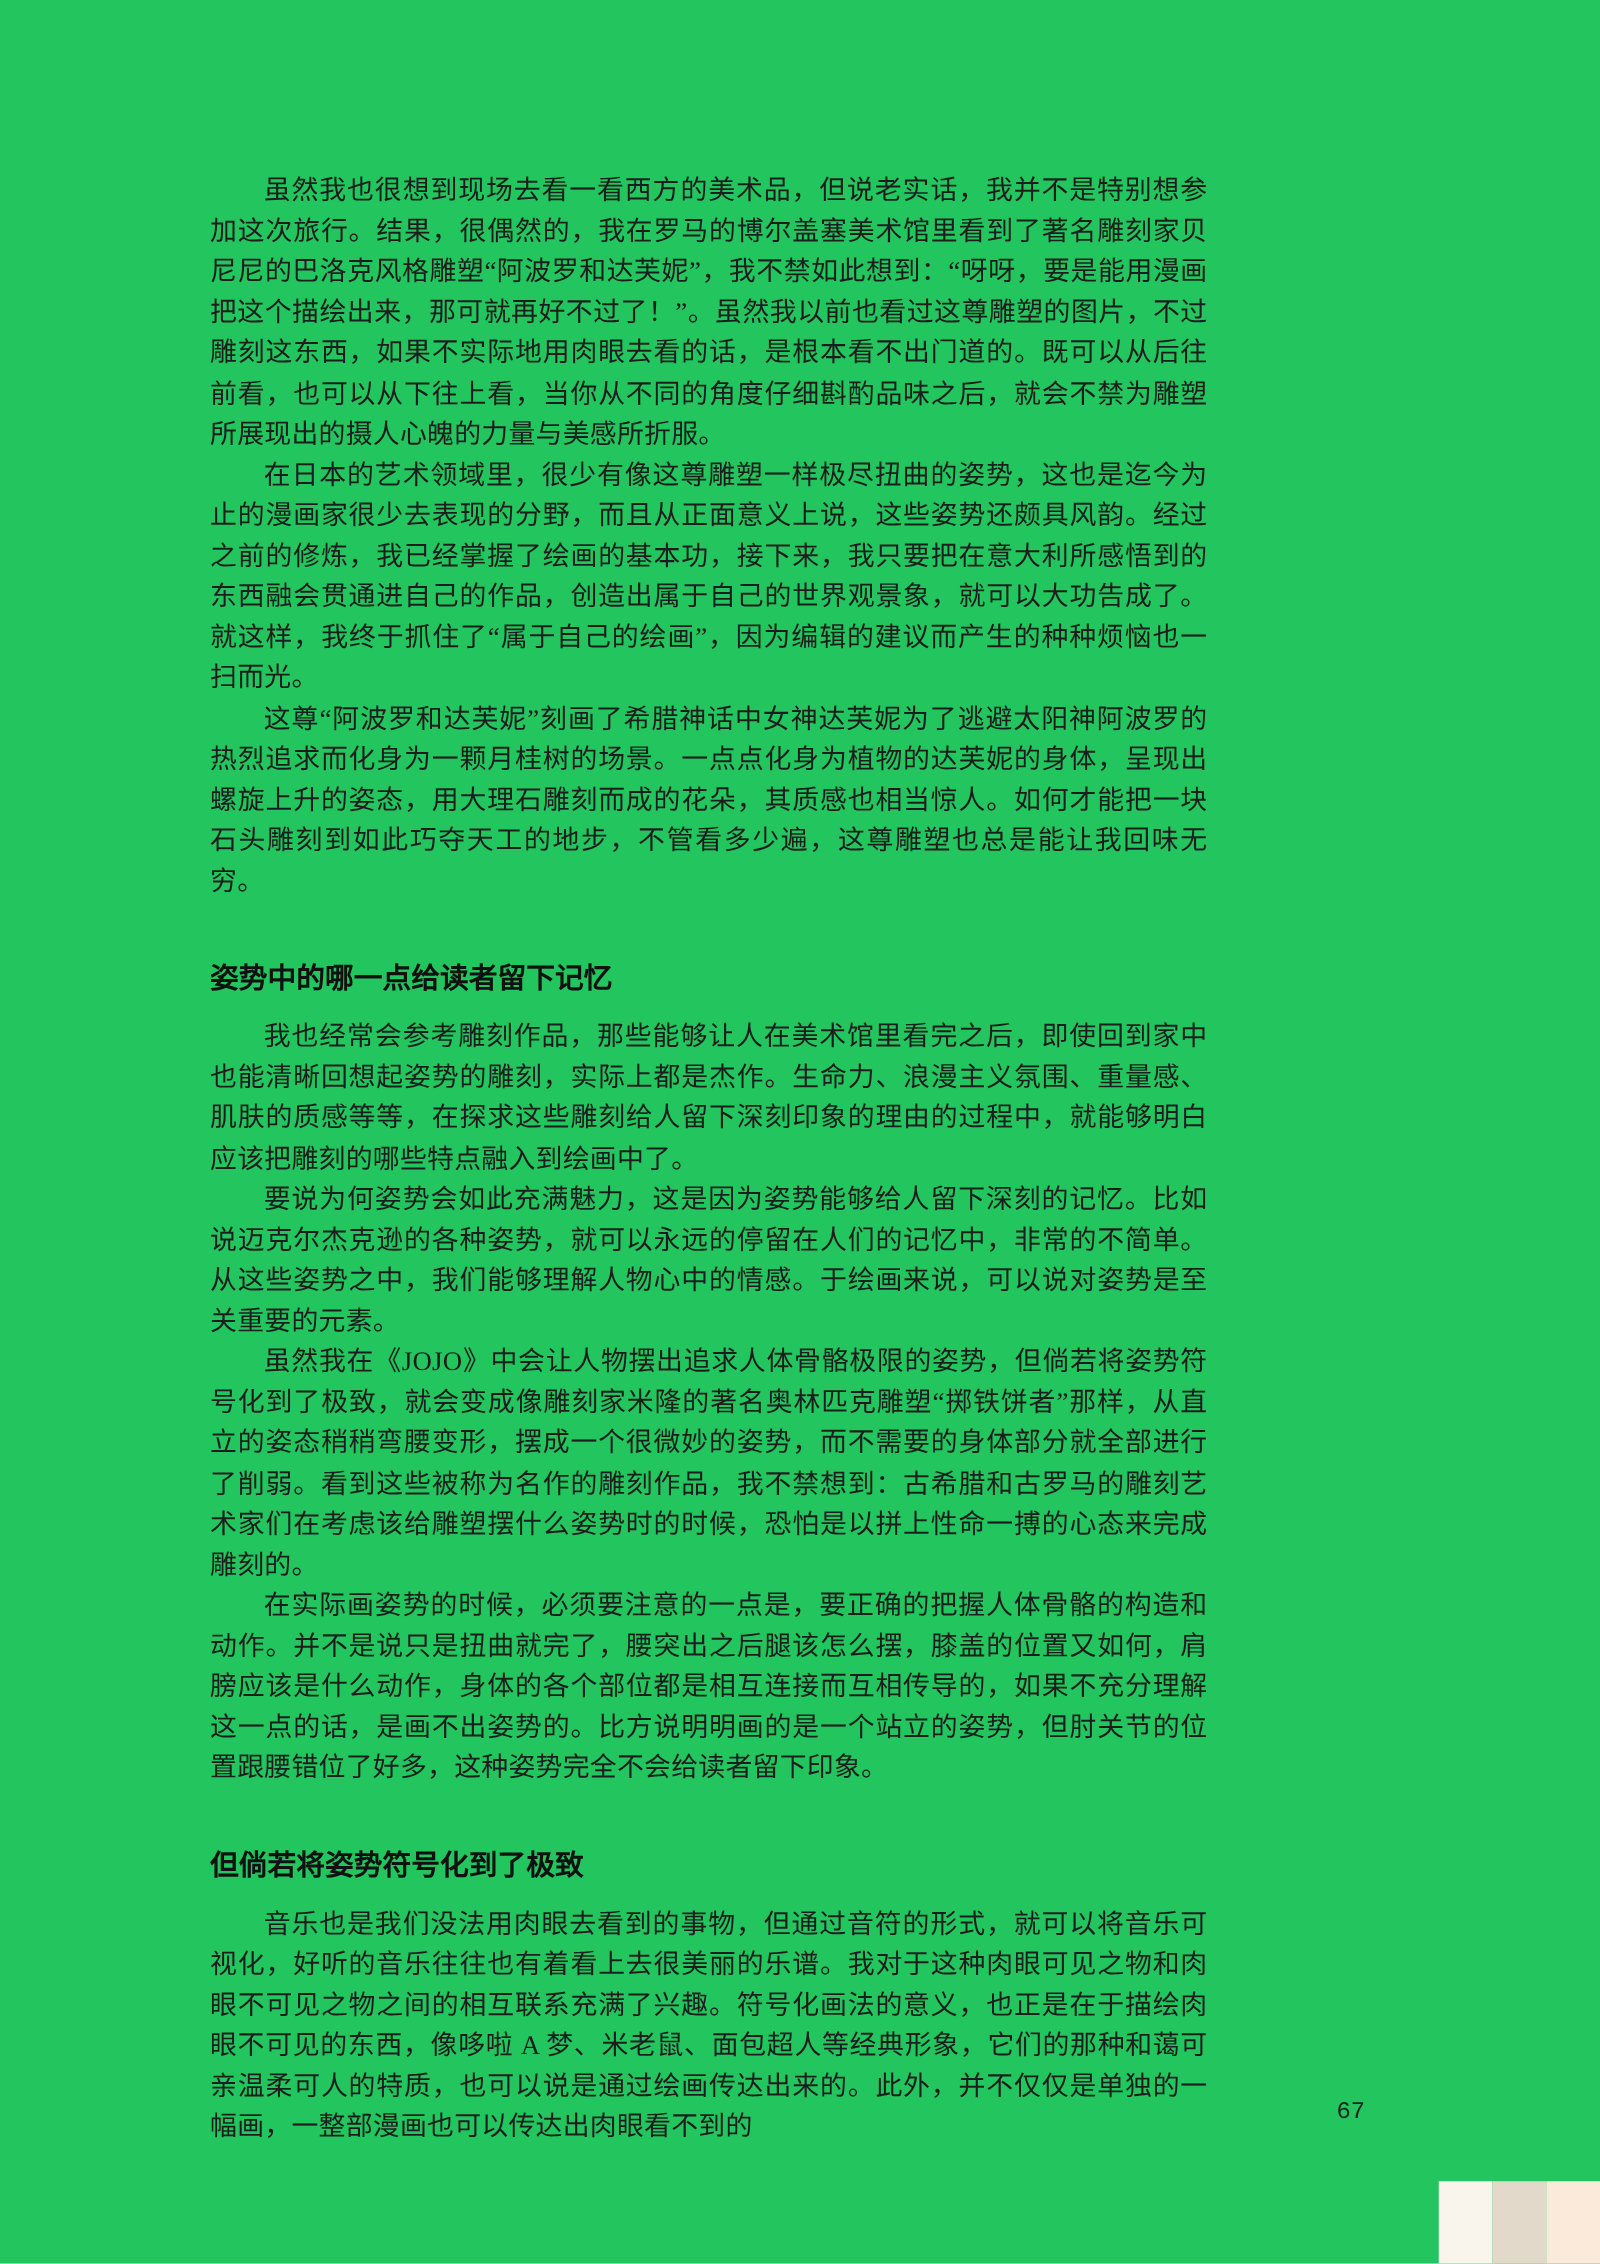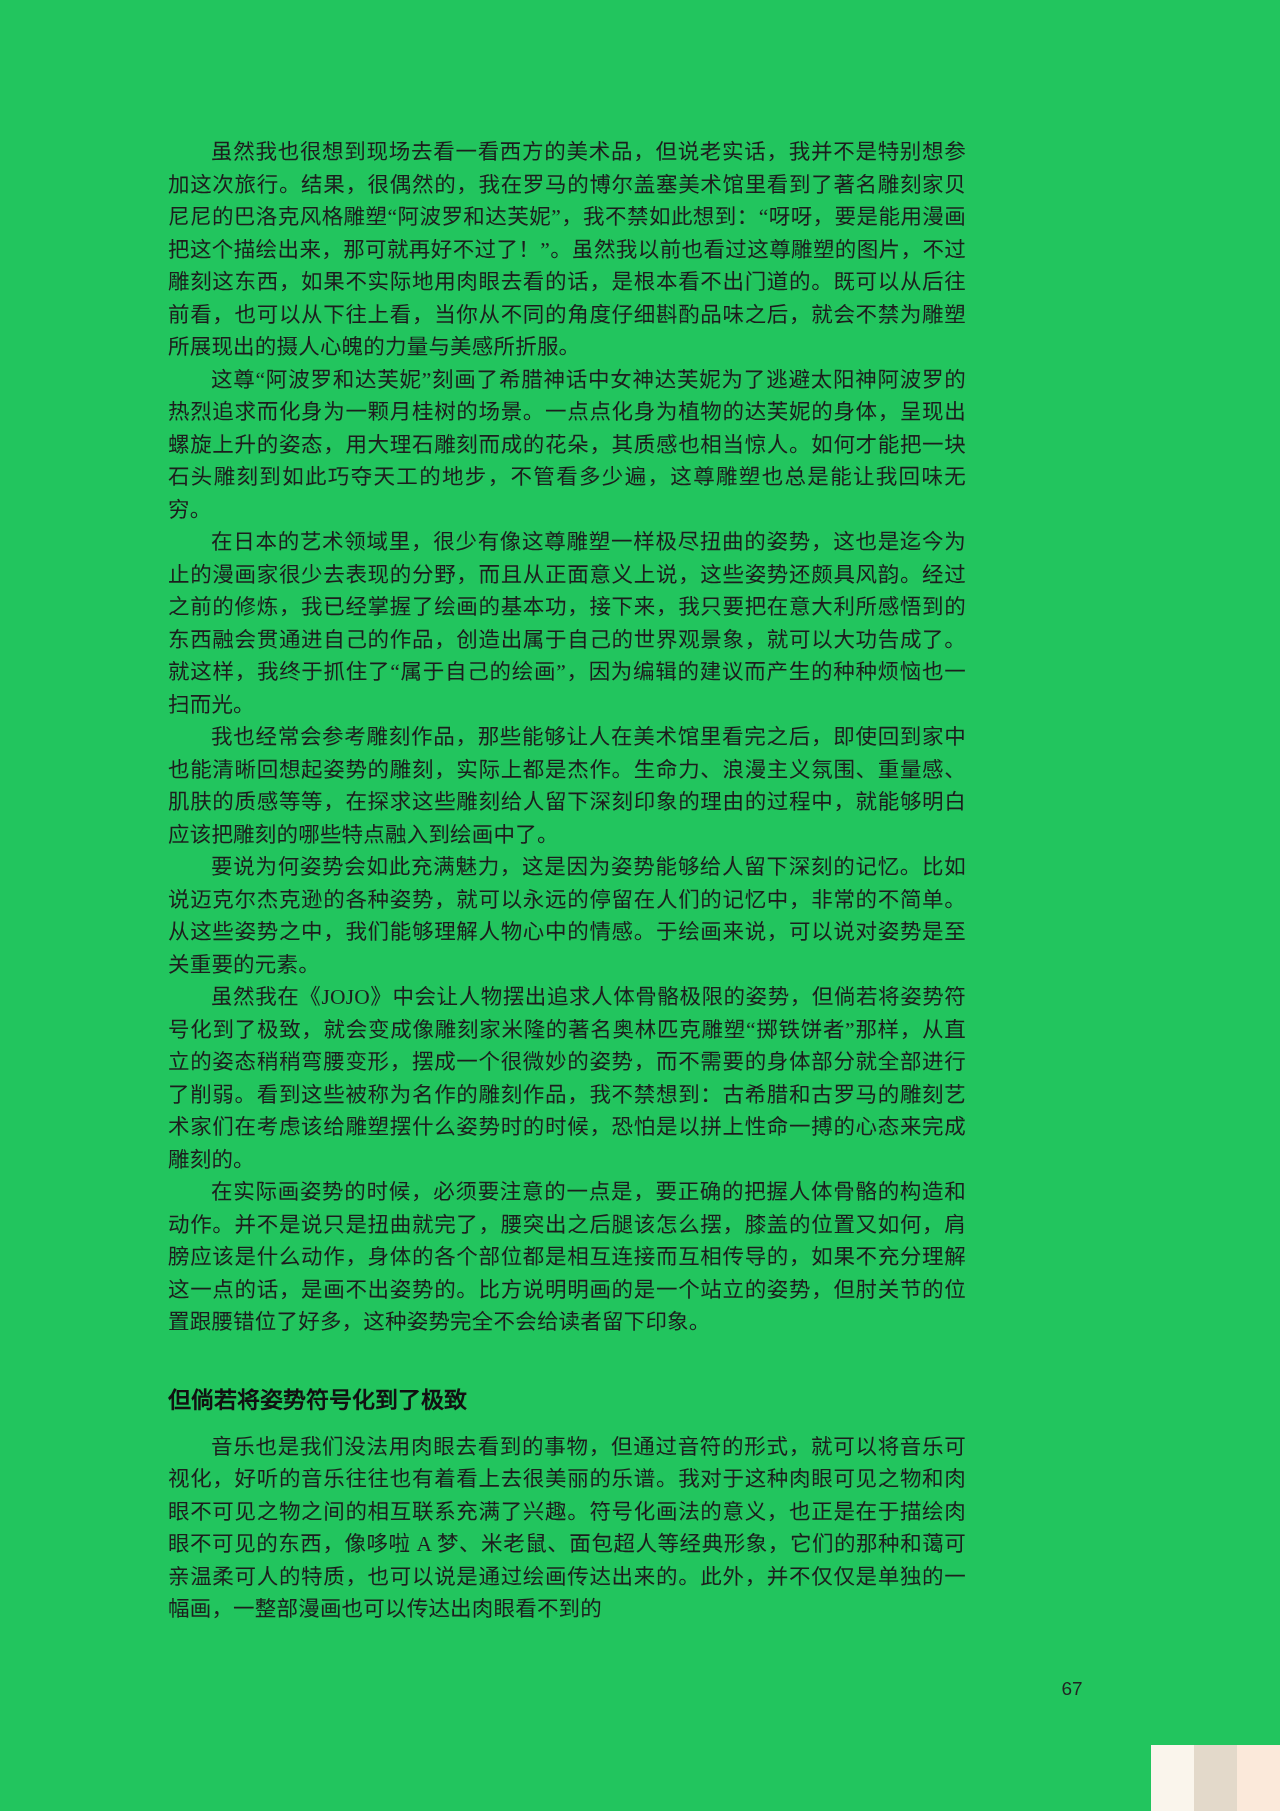--- a/index.html
+++ b/index.html
@@ -38,22 +38,22 @@
     font-size: 23px;
     line-height: 30px;
     color: #111111;
     text-indent: 0;
   }
   .page-number {
     position: absolute;
     left: 1052px;
     top: 1678px;
     width: 40px;
-    text-align: center;
-    font-family: Liberation Sans, sans-serif;
+    text-align: right;
+    font-family: Liberation Mono, monospace;
     font-size: 19px;
     color: #222222;
   }
   .corner-swatches {
     position: absolute;
     left: 1151px;
     top: 1745px;
     width: 129px;
     height: 66px;
     display: flex;
@@ -63,23 +63,24 @@
     height: 66px;
   }
 </style>
 </head>
 <body>
 
 <div class="page">
 
   <main class="text-block">
     <p class="para">虽然我也很想到现场去看一看西方的美术品，但说老实话，我并不是特别想参加这次旅行。结果，很偶然的，我在罗马的博尔盖塞美术馆里看到了著名雕刻家贝尼尼的巴洛克风格雕塑“阿波罗和达芙妮”，我不禁如此想到：“呀呀，要是能用漫画把这个描绘出来，那可就再好不过了！”。虽然我以前也看过这尊雕塑的图片，不过雕刻这东西，如果不实际地用肉眼去看的话，是根本看不出门道的。既可以从后往前看，也可以从下往上看，当你从不同的角度仔细斟酌品味之后，就会不禁为雕塑所展现出的摄人心魄的力量与美感所折服。</p>
+    <p class="para">在日本的艺术领域里，很少有像这尊雕塑一样极尽扭曲的姿势，这也是迄今为止的漫画家很少去表现的分野，而且从正面意义上说，这些姿势还颇具风韵。经过之前的修炼，我已经掌握了绘画的基本功，接下来，我只要把在意大利所感悟到的东西融会贯通进自己的作品，创造出属于自己的世界观景象，就可以大功告成了。就这样，我终于抓住了“属于自己的绘画”，因为编辑的建议而产生的种种烦恼也一扫而光。</p>
     <p class="para">这尊“阿波罗和达芙妮”刻画了希腊神话中女神达芙妮为了逃避太阳神阿波罗的热烈追求而化身为一颗月桂树的场景。一点点化身为植物的达芙妮的身体，呈现出螺旋上升的姿态，用大理石雕刻而成的花朵，其质感也相当惊人。如何才能把一块石头雕刻到如此巧夺天工的地步，不管看多少遍，这尊雕塑也总是能让我回味无穷。</p>
-    <p class="para">在日本的艺术领域里，很少有像这尊雕塑一样极尽扭曲的姿势，这也是迄今为止的漫画家很少去表现的分野，而且从正面意义上说，这些姿势还颇具风韵。经过之前的修炼，我已经掌握了绘画的基本功，接下来，我只要把在意大利所感悟到的东西融会贯通进自己的作品，创造出属于自己的世界观景象，就可以大功告成了。就这样，我终于抓住了“属于自己的绘画”，因为编辑的建议而产生的种种烦恼也一扫而光。</p>
 
+    <h2 class="heading">姿势中的哪一点给读者留下记忆</h2>
 
     <p class="para">我也经常会参考雕刻作品，那些能够让人在美术馆里看完之后，即使回到家中也能清晰回想起姿势的雕刻，实际上都是杰作。生命力、浪漫主义氛围、重量感、肌肤的质感等等，在探求这些雕刻给人留下深刻印象的理由的过程中，就能够明白应该把雕刻的哪些特点融入到绘画中了。</p>
     <p class="para">要说为何姿势会如此充满魅力，这是因为姿势能够给人留下深刻的记忆。比如说迈克尔杰克逊的各种姿势，就可以永远的停留在人们的记忆中，非常的不简单。从这些姿势之中，我们能够理解人物心中的情感。于绘画来说，可以说对姿势是至关重要的元素。</p>
     <p class="para">虽然我在《JOJO》中会让人物摆出追求人体骨骼极限的姿势，但倘若将姿势符号化到了极致，就会变成像雕刻家米隆的著名奥林匹克雕塑“掷铁饼者”那样，从直立的姿态稍稍弯腰变形，摆成一个很微妙的姿势，而不需要的身体部分就全部进行了削弱。看到这些被称为名作的雕刻作品，我不禁想到：古希腊和古罗马的雕刻艺术家们在考虑该给雕塑摆什么姿势时的时候，恐怕是以拼上性命一搏的心态来完成雕刻的。</p>
     <p class="para">在实际画姿势的时候，必须要注意的一点是，要正确的把握人体骨骼的构造和动作。并不是说只是扭曲就完了，腰突出之后腿该怎么摆，膝盖的位置又如何，肩膀应该是什么动作，身体的各个部位都是相互连接而互相传导的，如果不充分理解这一点的话，是画不出姿势的。比方说明明画的是一个站立的姿势，但肘关节的位置跟腰错位了好多，这种姿势完全不会给读者留下印象。</p>
 
     <h2 class="heading">但倘若将姿势符号化到了极致</h2>
 
     <p class="para">音乐也是我们没法用肉眼去看到的事物，但通过音符的形式，就可以将音乐可视化，好听的音乐往往也有着看上去很美丽的乐谱。我对于这种肉眼可见之物和肉眼不可见之物之间的相互联系充满了兴趣。符号化画法的意义，也正是在于描绘肉眼不可见的东西，像哆啦 A 梦、米老鼠、面包超人等经典形象，它们的那种和蔼可亲温柔可人的特质，也可以说是通过绘画传达出来的。此外，并不仅仅是单独的一幅画，一整部漫画也可以传达出肉眼看不到的</p>
   </main>

